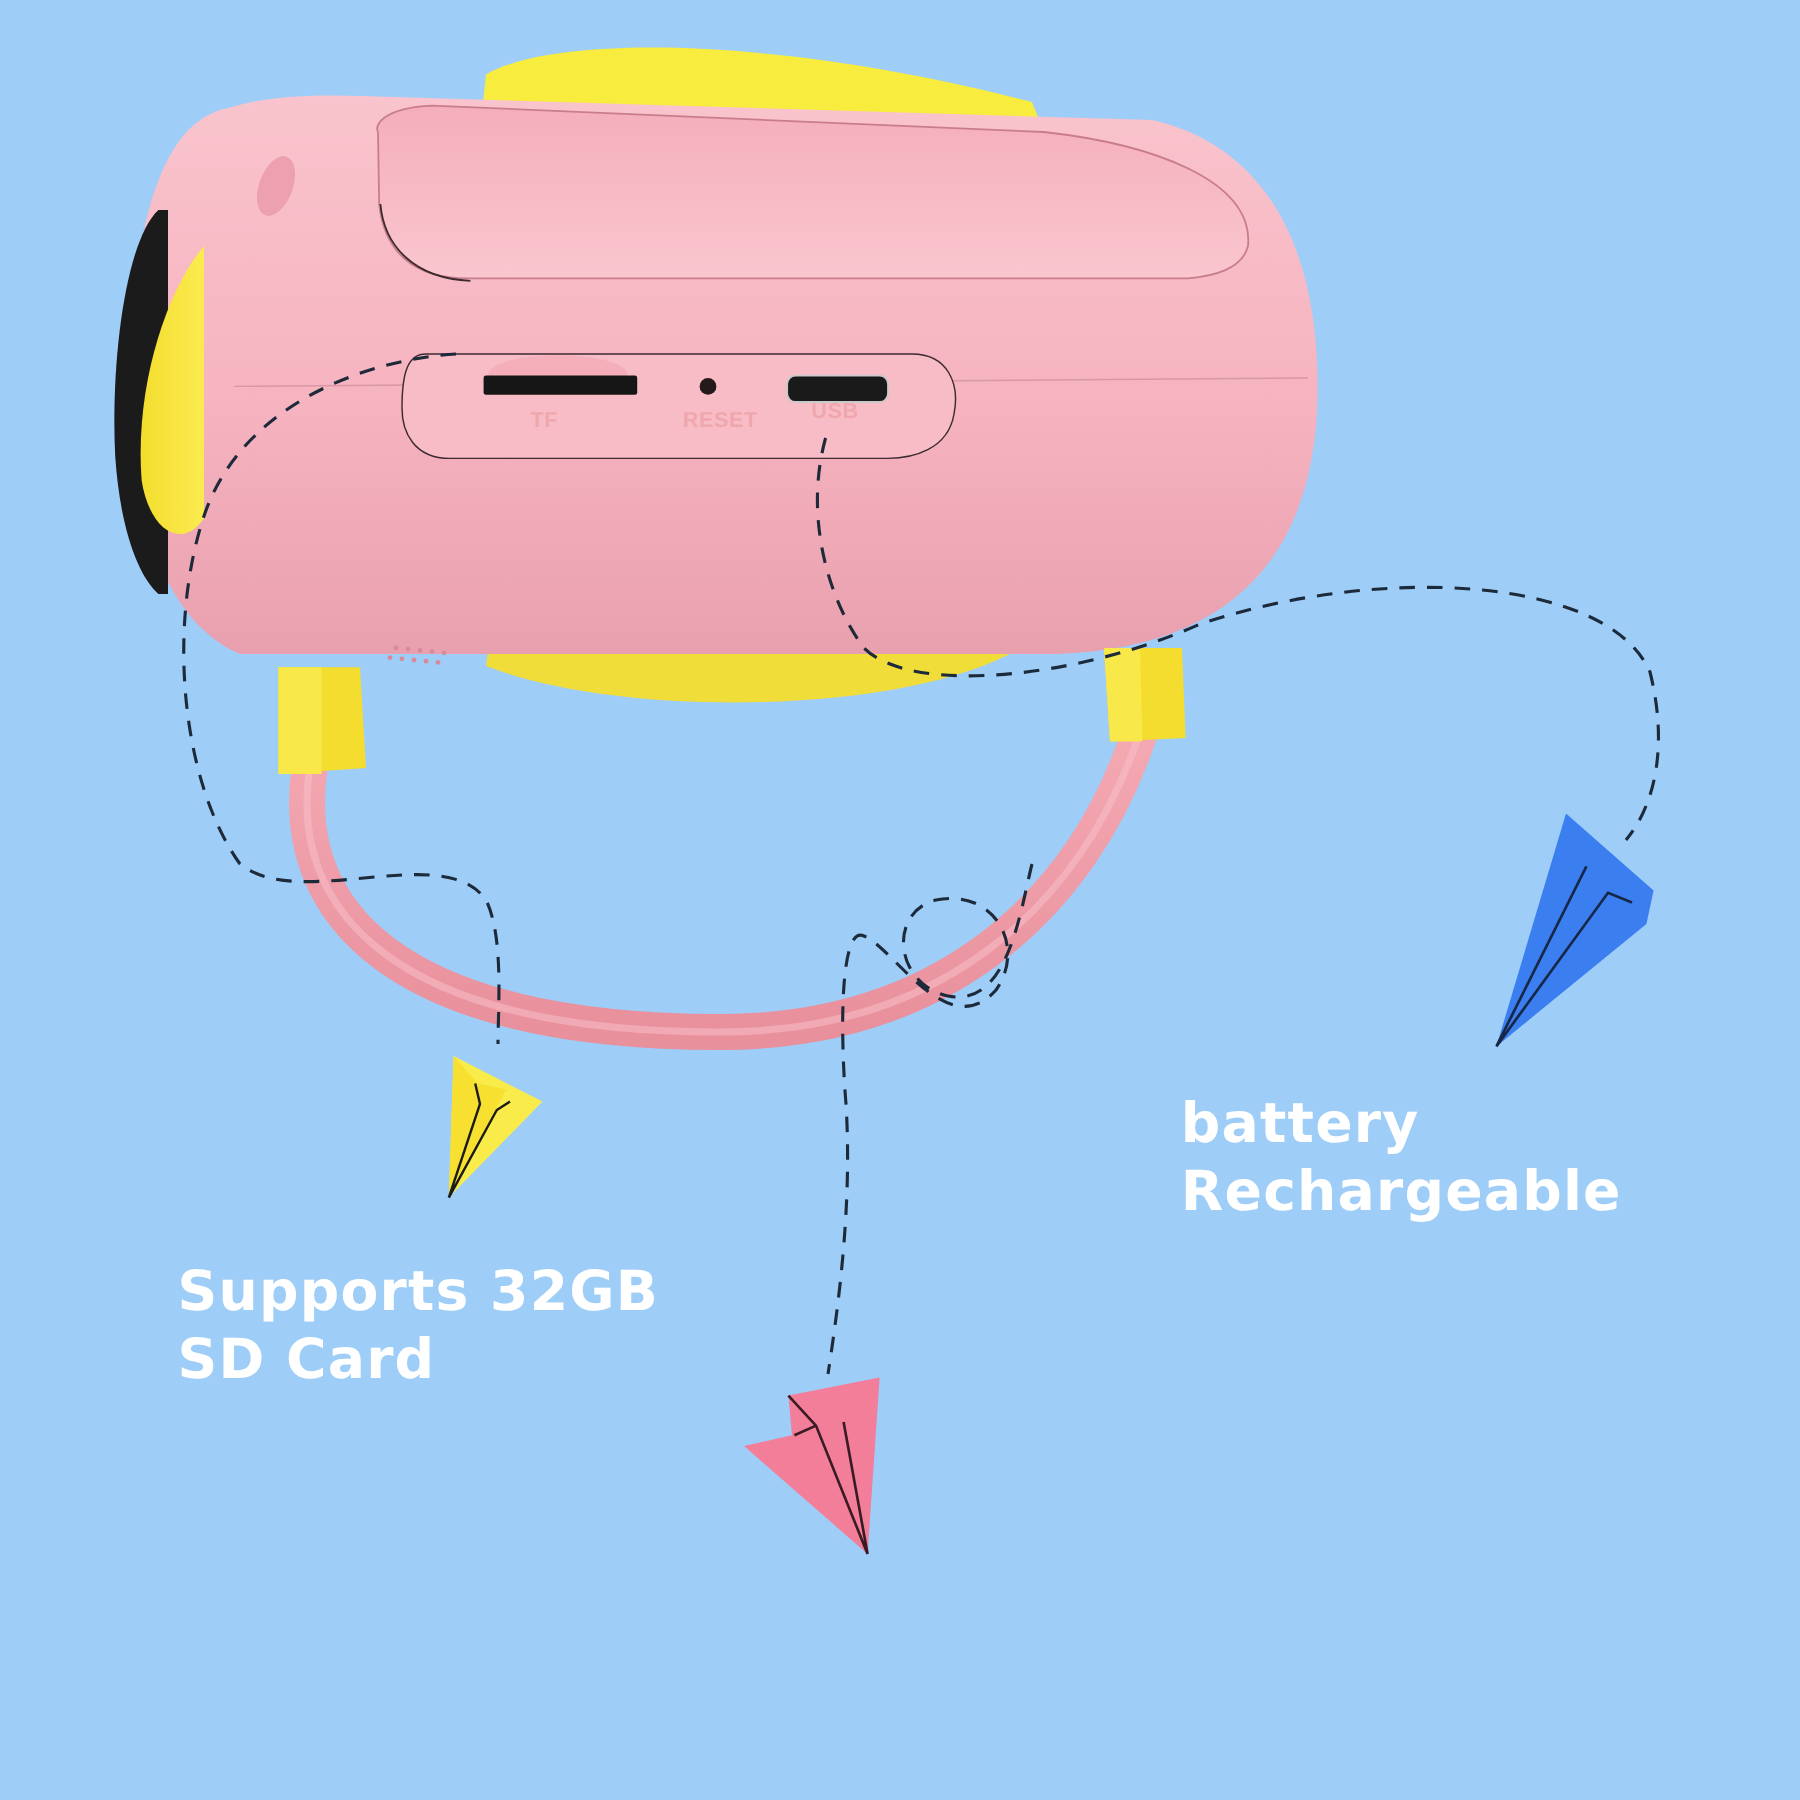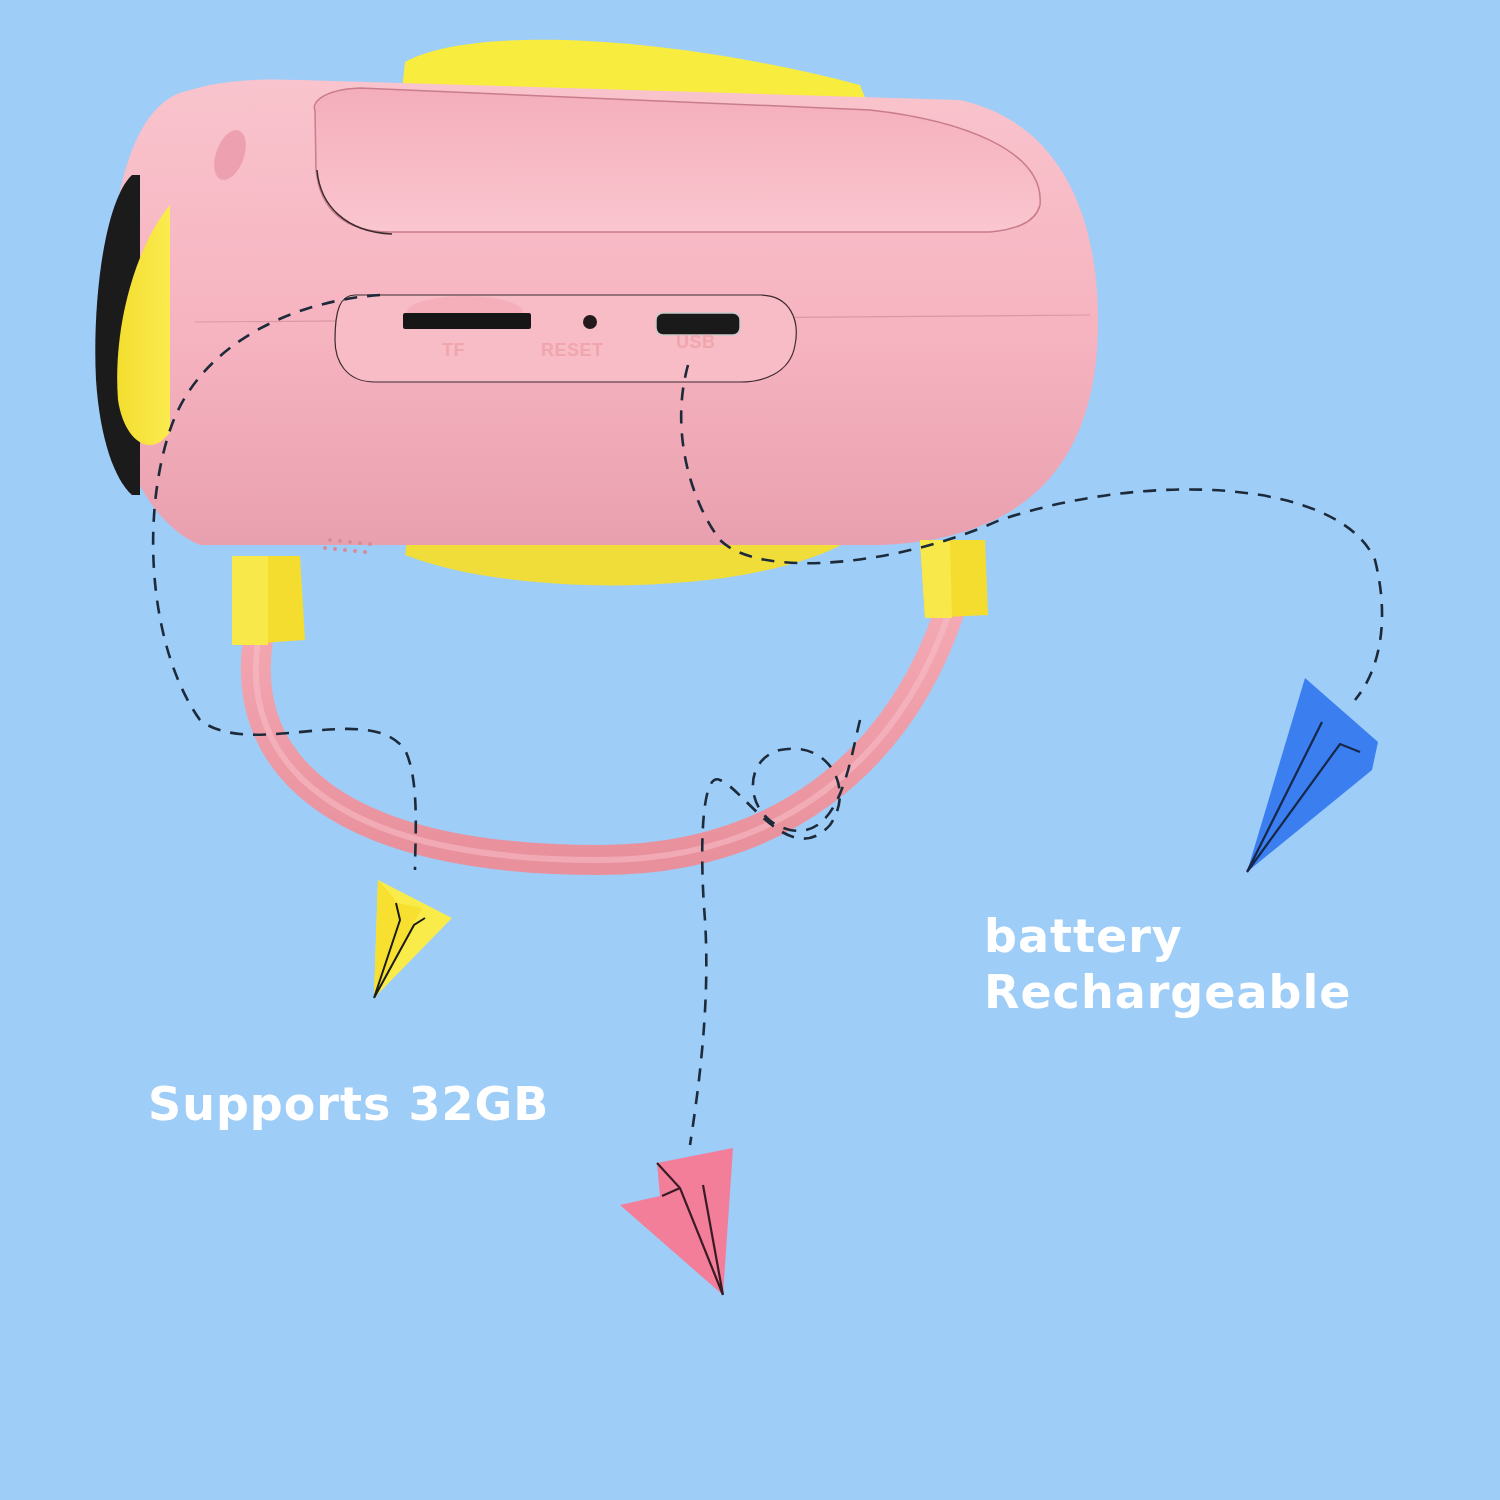--- a/index.html
+++ b/index.html
@@ -104,25 +104,26 @@
       <path d="M1305 678 L 1378 742 L 1372 770 L 1247 872 Z" fill="#3b7ef0"></path>
       <path d="M1247 872 L 1322 722 M1247 872 L 1340 744 L 1360 752" stroke="#162748" stroke-width="2.2" fill="none"></path>
     </g>
     <g>
       <path d="M733 1148 L 723 1295 L 620 1205 L 660 1196 L 657 1163 Z" fill="#f27e9a"></path>
       <path d="M723 1295 L 703 1185 M723 1295 L 680 1188 L 657 1163 M680 1188 L 662 1196" stroke="#3a1b24" stroke-width="2.2" fill="none"></path>
     </g>
   </svg>
 
   <div class="port-label" style="left:442px; top:340px;">TF</div>
-  <div class="port-label" style="left:541px; top:340px;">RESET</div>
+  <div class="port-label" style="left:569px; top:340px;">RESET</div>
   <div class="port-label" style="left:676px; top:332px;">USB</div>
 
-  <div class="caption" style="left:148px; top:1076px;">
+  <div class="caption" style="left:148px; top:1048px;">
     <span>Supports 32GB</span>
+    <span>SD Card</span>
   </div>
 
   <div class="caption" style="left:984px; top:908px;">
     <span>battery</span>
     <span>Rechargeable</span>
   </div>
 
 
 </div>
 

